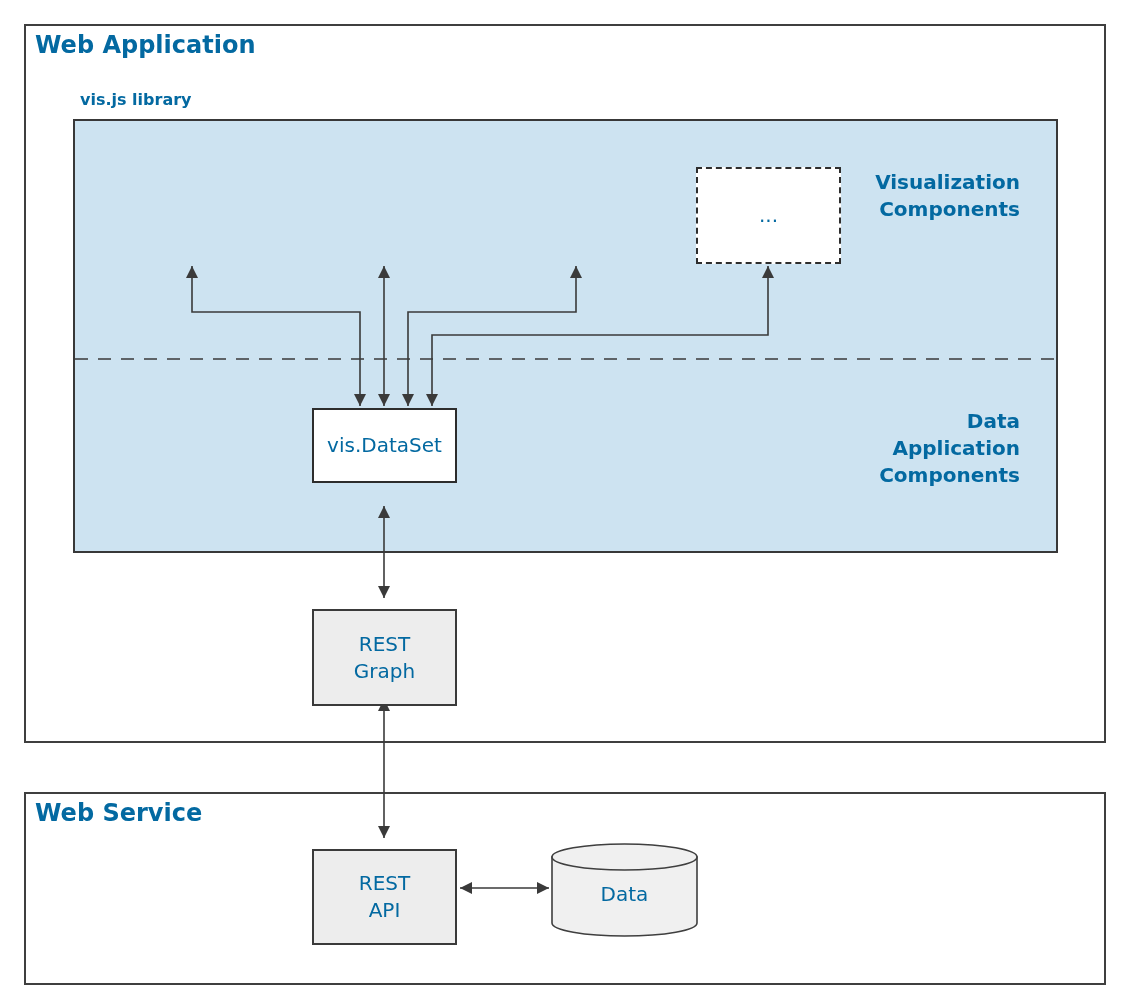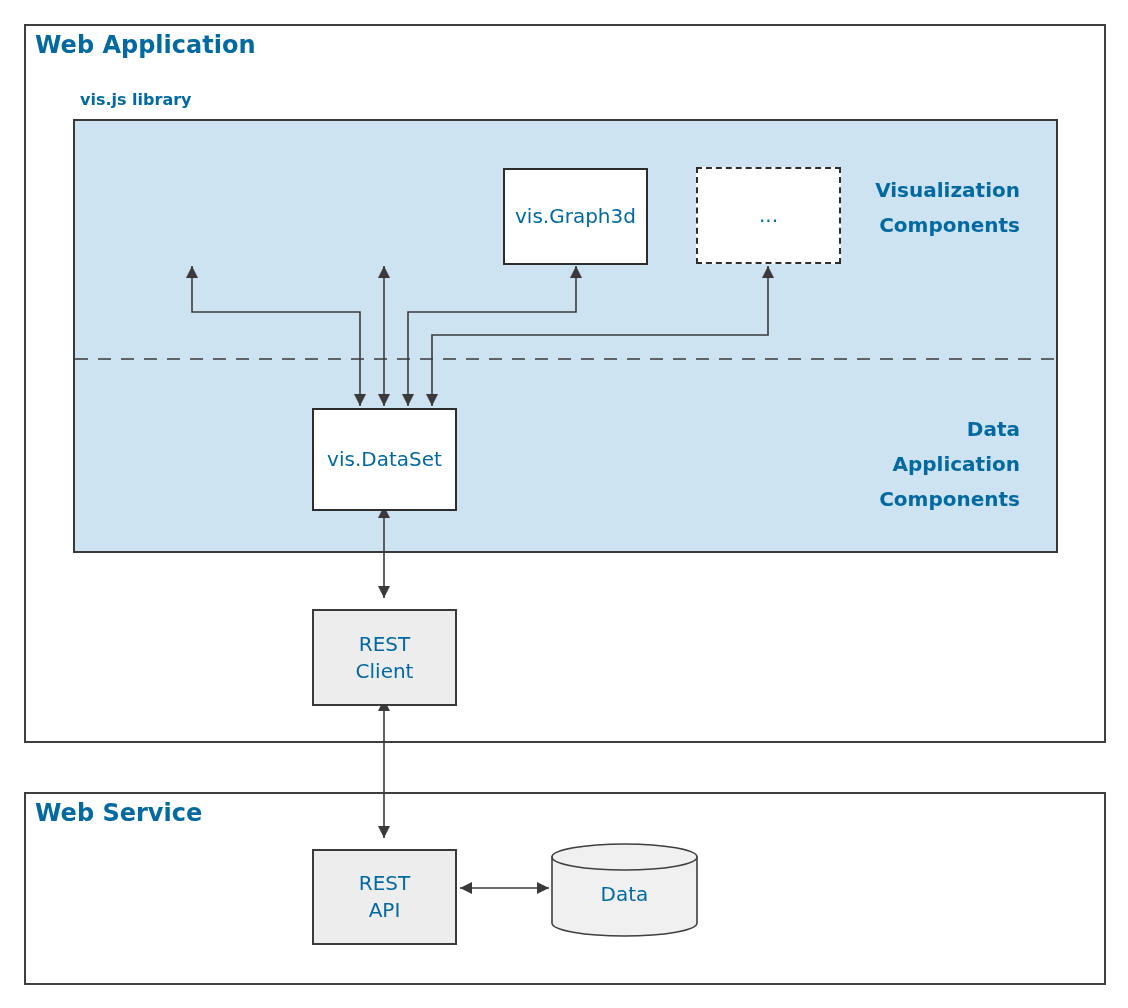--- a/index.html
+++ b/index.html
@@ -36,21 +36,21 @@
   .node.dashed { border: 2px dashed #2d2d2d; }
   .title-lg { font-weight: bold; font-size: 24px; line-height: 28px; white-space: nowrap; }
   .title-md { font-weight: bold; font-size: 16px; line-height: 24px; white-space: nowrap; }
   .section-label {
     font-weight: bold;
     font-size: 20px;
     line-height: 27px;
     text-align: right;
     white-space: nowrap;
   }
-  .section-label span { display: block; margin-top: 8px; }
+  .section-label span { display: block; }
   .cyl-label {
     font-size: 20px;
     text-align: center;
   }
   svg.overlay { position: absolute; left: 0; top: 0; pointer-events: none; }
 </style>
 </head>
 <body>
 
 <div class="canvas">
@@ -93,34 +93,31 @@
     <polyline points="384,699 384,838" fill="none" stroke="#3a3a3a" stroke-width="1.6" marker-start="url(#arr)" marker-end="url(#arr)"></polyline>
 
     <polyline points="460,888 549,888" fill="none" stroke="#3a3a3a" stroke-width="1.6" marker-start="url(#arr)" marker-end="url(#arr)"></polyline>
 
     <g>
       <path d="M552,857 L552,923 A72.5,13 0 0 0 697,923 L697,857 Z" fill="#f0f0f0" stroke="#3f3f3f" stroke-width="1.6"></path>
       <ellipse cx="624.5" cy="857" rx="72.5" ry="13" fill="#f0f0f0" stroke="#3f3f3f" stroke-width="1.6"></ellipse>
     </g>
   </svg>
 
-  <div class="abs node" style="left:503px; top:168px; width:145px; height:97px;">
-    <span>vis.Graph3d</span>
-  </div>
   <div class="abs node dashed" style="left:696px; top:167px; width:145px; height:97px;">
     <span>...</span>
   </div>
 
-  <div class="abs node" style="left:312px; top:408px; width:145px; height:103px;">
+  <div class="abs node" style="left:312px; top:408px; width:145px; height:75px;">
     <span>vis.DataSet</span>
   </div>
 
   <div class="abs node grey" style="left:312px; top:600px; width:145px; height:97px;">
     <span>REST</span>
-    <span>Client</span>
+    <span>Graph</span>
   </div>
 
   <div class="abs node grey" style="left:312px; top:840px; width:145px; height:96px;">
     <span>REST</span>
     <span>API</span>
   </div>
 
   <div class="abs cyl-label" style="left:552px; top:882px; width:145px;">Data</div>
 
 </div>

